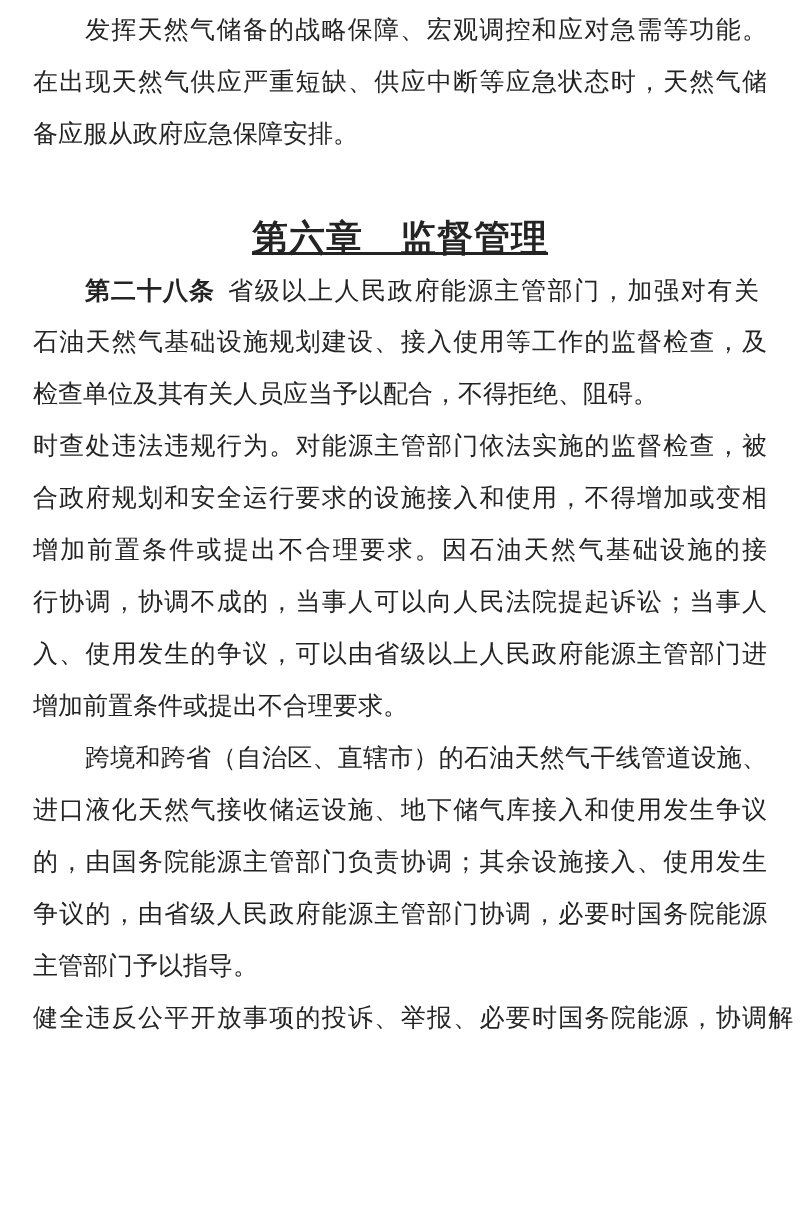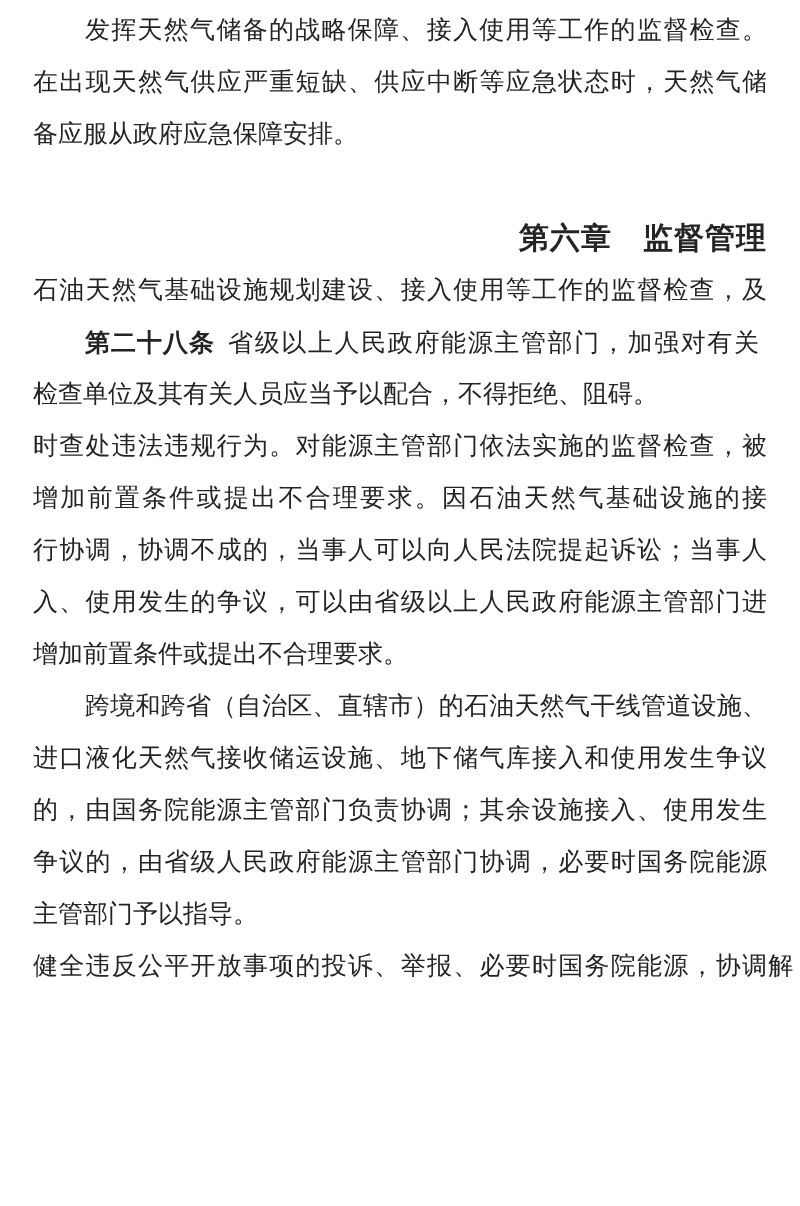--- a/index.html
+++ b/index.html
@@ -31,48 +31,50 @@
   .line.indent {
     text-indent: 52px;
   }
   .art-num {
     font-family: "Liberation Sans", "DejaVu Sans", sans-serif;
     font-weight: 700;
     margin-right: 13px;
     letter-spacing: 1px;
   }
   .chapter-heading {
-    text-align: right;
+    text-align: center;
     font-family: "Liberation Sans", "DejaVu Sans", sans-serif;
     font-weight: 700;
-    font-size: 30px;
+    font-size: 36px;
     line-height: 52px;
     height: 52px;
     margin-top: 52px;
     letter-spacing: 1px;
+    text-decoration: underline;
   }
 </style>
 </head>
 <body>
 
 <div class="page" style="background: rgb(255, 255, 255);">
   <div class="doc-content" id="doc-content" style="color: rgb(36, 36, 36);">
       <div class="paragraph">
-        <div class="line indent fill" style="letter-spacing: 1.28px;"><span class="measure"><span>发挥天然气储备的战略保障、接入使用等工作的监督检查。</span></span></div>
+        <div class="line indent fill" style="letter-spacing: 1.28px;"><span class="measure"><span>发挥天然气储备的战略保障、宏观调控和应对急需等功能。</span></span></div>
         <div class="line fill" style="letter-spacing: 1.259px;"><span class="measure"><span>在出现天然气供应严重短缺、供应中断等应急状态时，天然气储</span></span></div>
         <div class="line"><span class="measure"><span>备应服从政府应急保障安排。</span></span></div>
       </div>
       <div class="chapter-heading">第六章　监督管理</div>
       <div class="paragraph">
+        <div class="line indent fill" style="letter-spacing: 1.625px;"><span class="measure"><span class="art-num">第二十八条</span><span>省级以上人民政府能源主管部门，加强对有关</span></span></div>
         <div class="line fill" style="letter-spacing: 1.259px;"><span class="measure"><span>石油天然气基础设施规划建设、接入使用等工作的监督检查，及</span></span></div>
-        <div class="line indent fill" style="letter-spacing: 1.625px;"><span class="measure"><span class="art-num">第二十八条</span><span>省级以上人民政府能源主管部门，加强对有关</span></span></div>
         <div class="line"><span class="measure"><span>检查单位及其有关人员应当予以配合，不得拒绝、阻碍。</span></span></div>
         <div class="line fill" style="letter-spacing: 1.259px;"><span class="measure"><span>时查处违法违规行为。对能源主管部门依法实施的监督检查，被</span></span></div>
       </div>
       <div class="paragraph">
+        <div class="line fill" style="letter-spacing: 1.259px;"><span class="measure"><span>合政府规划和安全运行要求的设施接入和使用，不得增加或变相</span></span></div>
         <div class="line fill" style="letter-spacing: 2.269px;"><span class="measure"><span>增加前置条件或提出不合理要求。因石油天然气基础设施的接</span></span></div>
         <div class="line fill" style="letter-spacing: 1.259px;"><span class="measure"><span>行协调，协调不成的，当事人可以向人民法院提起诉讼；当事人</span></span></div>
         <div class="line fill" style="letter-spacing: 1.259px;"><span class="measure"><span>入、使用发生的争议，可以由省级以上人民政府能源主管部门进</span></span></div>
         <div class="line"><span class="measure"><span>增加前置条件或提出不合理要求。</span></span></div>
       </div>
       <div class="paragraph">
         <div class="line indent fill" style="letter-spacing: 0.269px;"><span class="measure"><span>跨境和跨省（自治区、直辖市）的石油天然气干线管道设施、</span></span></div>
         <div class="line fill" style="letter-spacing: 1.259px;"><span class="measure"><span>进口液化天然气接收储运设施、地下储气库接入和使用发生争议</span></span></div>
         <div class="line fill" style="letter-spacing: 1.259px;"><span class="measure"><span>的，由国务院能源主管部门负责协调；其余设施接入、使用发生</span></span></div>
         <div class="line fill" style="letter-spacing: 1.259px;"><span class="measure"><span>争议的，由省级人民政府能源主管部门协调，必要时国务院能源</span></span></div>

